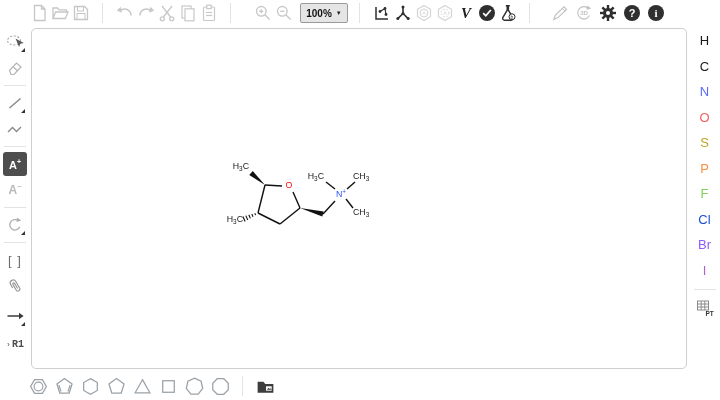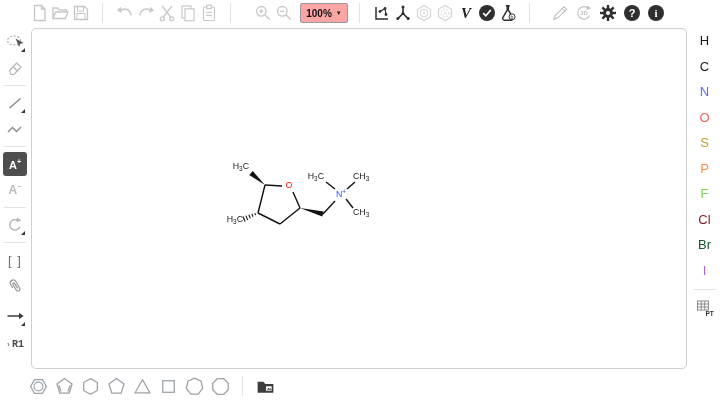--- a/index.html
+++ b/index.html
@@ -5,21 +5,21 @@
   html,body{margin:0;padding:0;background:#fff;}
   #app{position:relative;width:720px;height:400px;background:#fff;
        font-family:"Liberation Sans",sans-serif;overflow:hidden;-webkit-user-select:none;user-select:none;}
   
   #topbar{position:absolute;left:0;top:0;width:720px;height:26px;display:flex;align-items:center;background:#fff;}
   .grp{display:flex;align-items:center;}
   .tb{position:relative;width:21px;height:22px;display:flex;align-items:center;justify-content:center;
       background:transparent;border:none;padding:0;margin:0;cursor:pointer;}
   .vsep{width:1px;height:20px;background:#e3e3e3;margin:0 11px;}
   .zoomsel{display:flex;align-items:center;justify-content:center;gap:4px;width:46px;height:18px;
-           border:1px solid #9a9a9a;border-radius:2px;margin-left:6px;font-size:10px;font-weight:700;color:#111;cursor:pointer;background:#fca5a5;}
+           border:1px solid #9a9a9a;border-radius:2px;margin-left:6px;font-size:10px;font-weight:700;color:#111;cursor:pointer;background:#e5e5e5;}
   .zoomsel .caret{font-size:6px;color:#222;}
   
   #leftbar{position:absolute;left:0;top:26px;width:30px;height:348px;display:flex;flex-direction:column;
            align-items:center;gap:2px;padding-top:4px;box-sizing:border-box;}
   .lb{position:relative;width:24px;height:24px;display:flex;align-items:center;justify-content:center;
       background:transparent;border:none;padding:0;cursor:pointer;border-radius:3px;}
   .lb.selected{background:#4e4e4e;}
   .hsep{height:1px;width:22px;background:#e3e3e3;margin:3px 0;flex:none;}
   .corner::after{content:"";position:absolute;right:2px;bottom:2px;width:0;height:0;
                  border-left:4px solid transparent;border-bottom:4px solid #333;}
@@ -388,22 +388,22 @@
   </div>
 
   <div id="rightbar">
     <button class="el" style="color: rgb(26, 26, 26);">H</button>
     <button class="el" style="color: rgb(26, 26, 26);">C</button>
     <button class="el" style="color: rgb(90, 107, 245);">N</button>
     <button class="el" style="color: rgb(247, 94, 94);">O</button>
     <button class="el" style="color: rgb(191, 162, 38);">S</button>
     <button class="el" style="color: rgb(250, 144, 68);">P</button>
     <button class="el" style="color: rgb(132, 209, 89);">F</button>
-    <button class="el" style="color: #7f1d1d;">Cl</button>
-    <button class="el" style="color: #14532d;">Br</button>
+    <button class="el" style="color: #1d4ed8;">Cl</button>
+    <button class="el" style="color: #8b5cf6;">Br</button>
     <button class="el" style="color: rgb(167, 99, 207);">I</button>
     <div class="hsep" style="margin:6px 0;"></div>
     <button class="lb">
         <span>
       <svg width="20" height="20" viewBox="0 0 20 20">
             <g stroke="#8a8a8a" fill="none">
               <rect x="2.5" y="3" width="11" height="9"></rect>
               <line x1="6.2" y1="3" x2="6.2" y2="12"></line>
               <line x1="9.8" y1="3" x2="9.8" y2="12"></line>
               <line x1="2.5" y1="6" x2="13.5" y2="6"></line>

